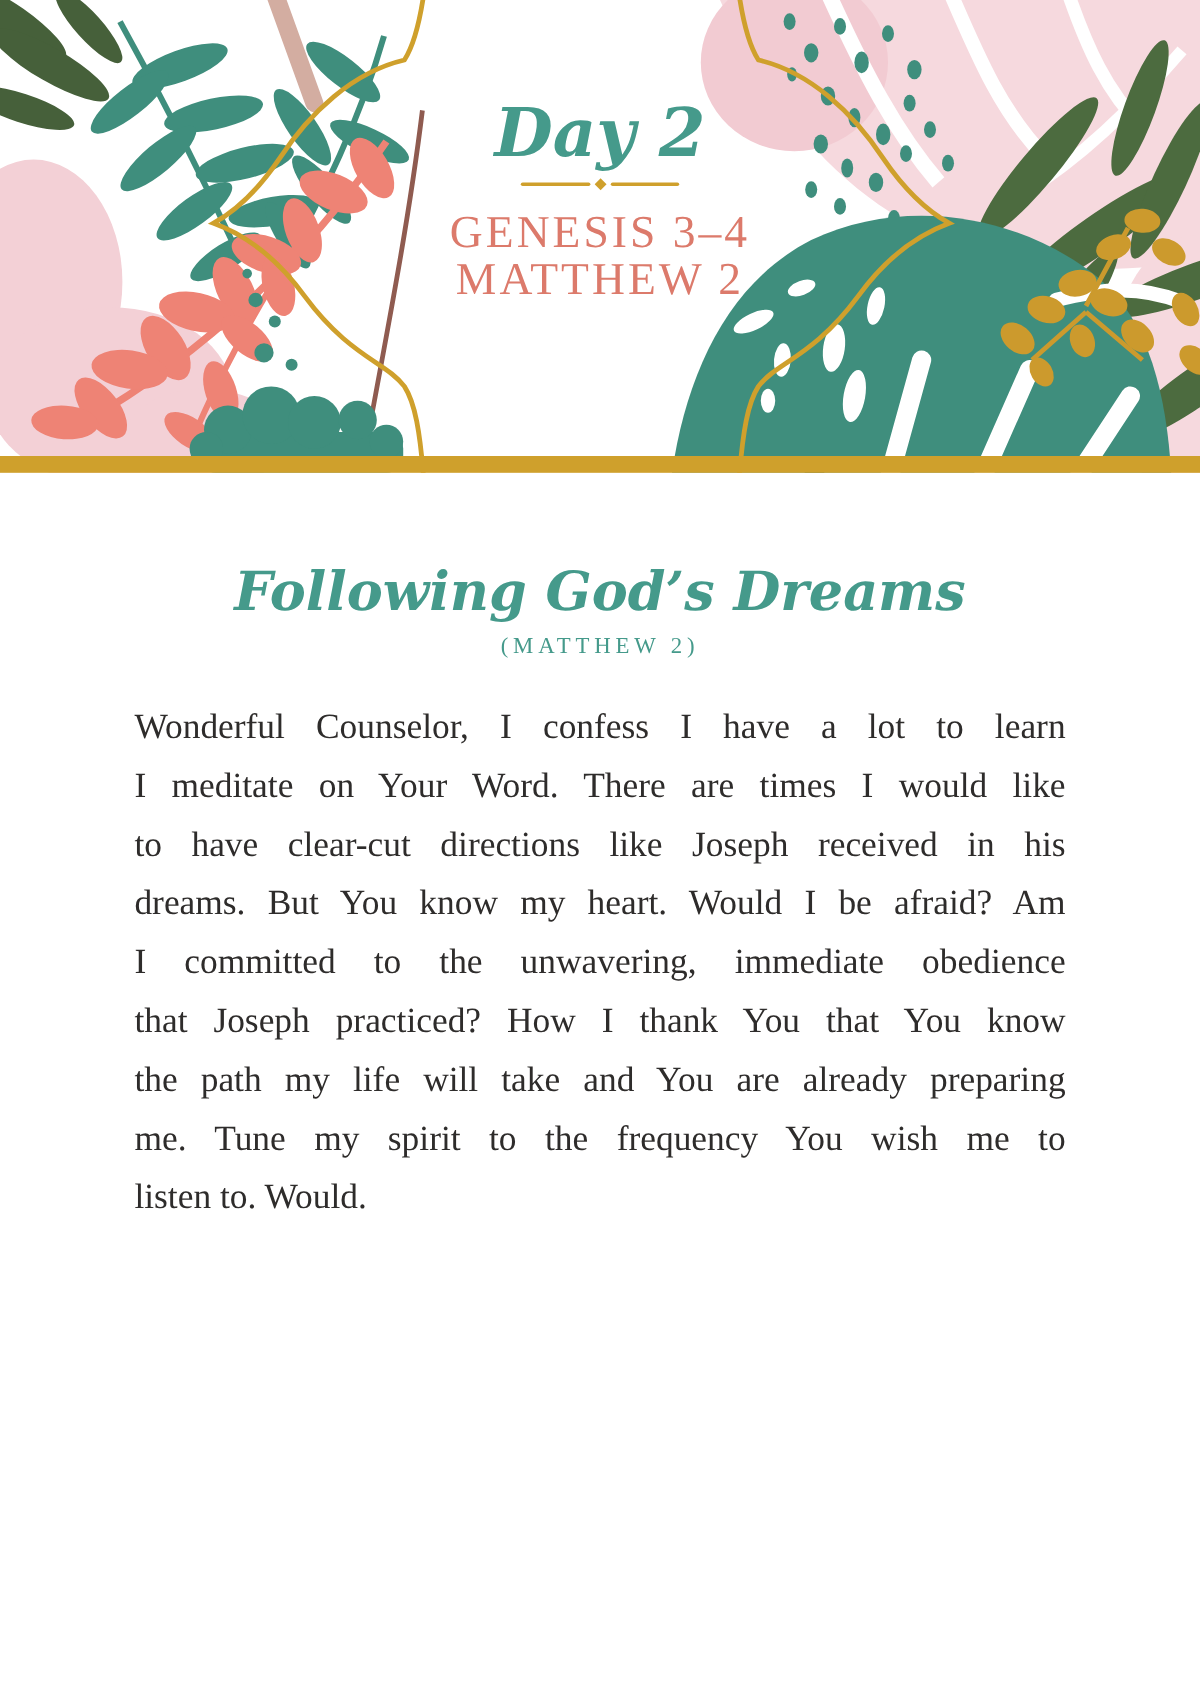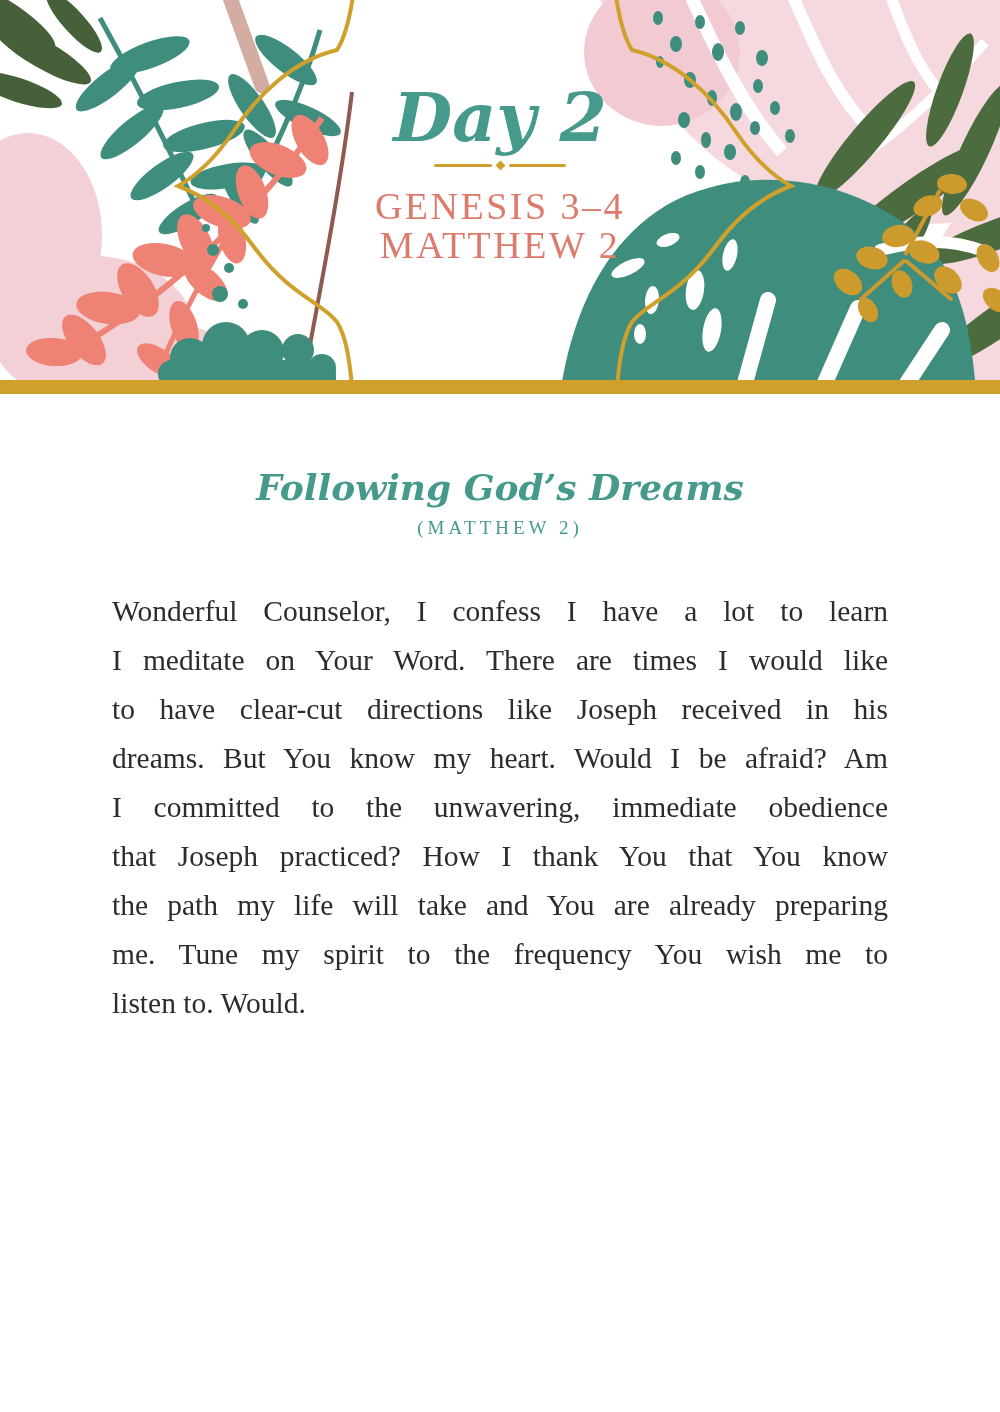--- a/index.html
+++ b/index.html
@@ -26,41 +26,41 @@
     background:var(--bg);overflow:hidden;
     font-family:"Liberation Serif",serif;
   }
   
   .header{position:relative;height:394px;}
   .deco{position:absolute;top:0;left:0;width:1000px;height:394px;display:block;}
   .frame-content{position:absolute;top:0;left:0;width:100%;text-align:center;}
   .day{
     margin-top:82px;line-height:1.05;
     font-family:"DejaVu Serif",serif;font-style:italic;font-weight:700;
-    font-size:68px;color:var(--teal-text);
+    font-size:56px;color:var(--teal-text);
   }
   .divider{margin:9px auto 0;width:132px;display:flex;align-items:center;gap:5px;}
   .divider .line{flex:1;height:3px;border-radius:2px;background:var(--gold);}
   .divider .diamond{width:7px;height:7px;background:var(--gold);transform:rotate(45deg);flex:none;}
   .refs{
     margin-top:18px;font-size:38px;line-height:39px;
     letter-spacing:2.5px;color:var(--coral-text);
   }
   .gold-bar{position:absolute;left:0;bottom:0;width:100%;height:14px;background:var(--gold);}
   
   .title{
     margin:72px 0 0;text-align:center;font-weight:700;
     font-family:"DejaVu Serif",serif;font-style:italic;
-    font-size:36px;line-height:1.2;color:var(--teal-text);
+    font-size:45px;line-height:1.2;color:var(--teal-text);
   }
   .subtitle{
     margin-top:8px;text-align:center;font-size:19px;
     letter-spacing:4px;color:var(--teal-text);
   }
-  .prayer{margin:48px auto 0;width:776px;font-size:29.5px;color:var(--body-text);}
+  .prayer{margin:32px auto 0;width:776px;font-size:29.5px;color:var(--body-text);}
   .bodyline{
     line-height:49px;height:49px;white-space:nowrap;
     text-align:justify;text-align-last:justify;
   }
   .bodyline.last{text-align-last:left;}
   
   .c-teal{fill:var(--leaf-teal);}   .c-dark{fill:var(--leaf-dark);}
   .c-palm{fill:var(--leaf-palm);}   .c-coral{fill:var(--coral-leaf);}
   .c-blush{fill:var(--blush);}      .c-pale{fill:var(--pale-pink);}
   .c-deep{fill:var(--deep-pink);}   .c-mustard{fill:var(--mustard);}

